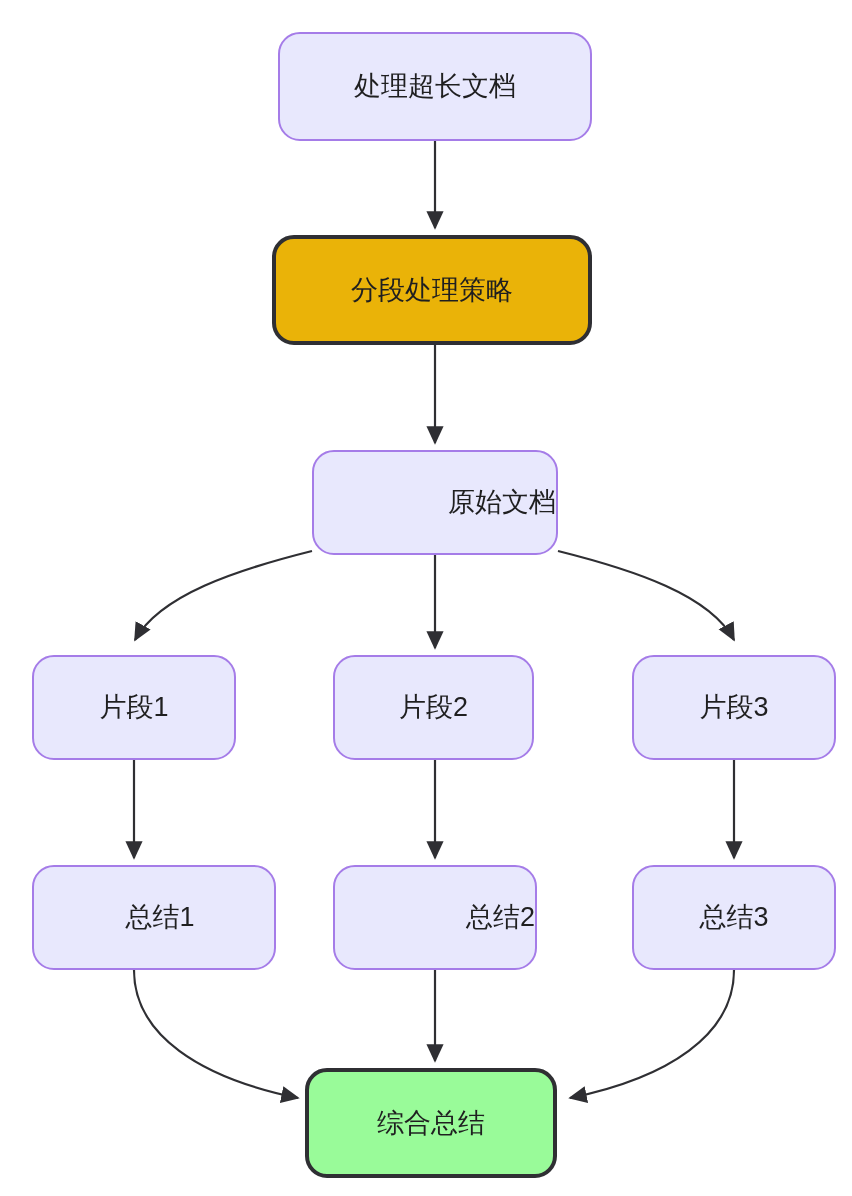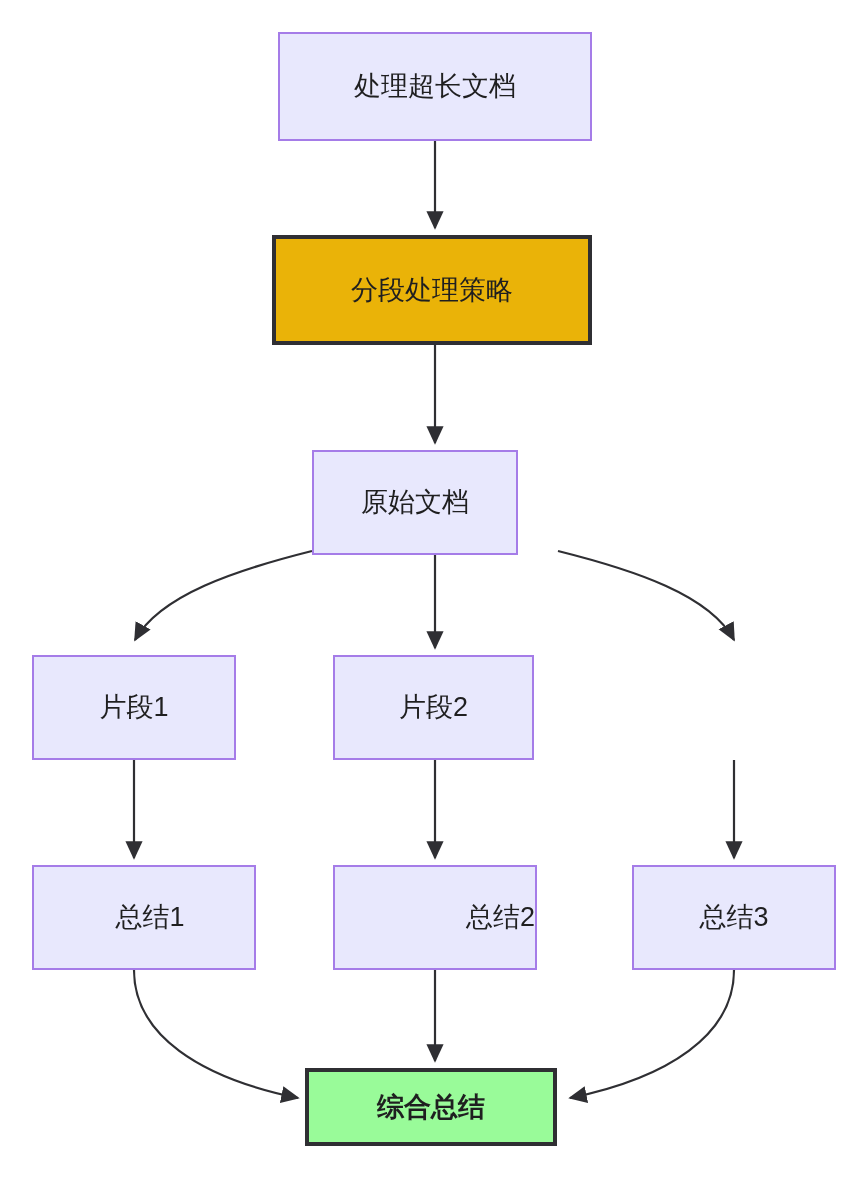--- a/index.html
+++ b/index.html
@@ -28,20 +28,21 @@
   .node {
     position: absolute;
     box-sizing: border-box;
     display: flex;
     align-items: center;
     justify-content: center;
     text-align: center;
     color: #1f1f20;
     line-height: 1.2;
     white-space: nowrap;
+    border-radius: 22px;
   }
   .node-label {
     display: block;
   }
   
   .style-light {
     background: #e8e8fd;
     border: 2px solid #a57ce8;
     font-size: 27px;
   }
@@ -51,28 +52,28 @@
     font-size: 27px;
   }
   .style-green {
     background: #99fb99;
     border: 4px solid #2f2f33;
     font-size: 27px;
   }
   
   #node-root      { left: 278px; top: 32px;   width: 314px; height: 109px; }
   #node-strategy  { left: 272px; top: 235px;  width: 320px; height: 110px; }
-  #node-source    { left: 312px; top: 450px;  width: 206px; height: 105px; }
+  #node-source    { left: 312px; top: 450px;  width: 246px; height: 105px; justify-content: flex-end; }
   #node-chunk-1   { left: 32px;  top: 655px;  width: 204px; height: 105px; }
   #node-chunk-2   { left: 333px; top: 655px;  width: 201px; height: 105px; }
   #node-chunk-3   { left: 632px; top: 655px;  width: 204px; height: 105px; }
-  #node-summary-1 { left: 32px;  top: 865px;  width: 224px; height: 105px; padding-left: 12px; }
+  #node-summary-1 { left: 32px;  top: 865px;  width: 244px; height: 105px; padding-left: 12px; }
   #node-summary-2 { left: 333px; top: 865px;  width: 204px; height: 105px; justify-content: flex-end; }
   #node-summary-3 { left: 632px; top: 865px;  width: 204px; height: 105px; }
-  #node-final     { left: 305px; top: 1068px; width: 252px; height: 78px; font-weight: bold; }
+  #node-final     { left: 305px; top: 1068px; width: 252px; height: 110px; }
 </style>
 </head>
 <body>
 
 <div id="canvas">
 
   <svg id="edge-layer" viewBox="0 0 852 1196" width="852" height="1196" xmlns="http://www.w3.org/2000/svg">
     <defs>
       <marker id="arrowhead" markerWidth="9" markerHeight="9" refX="7.6" refY="4.5" orient="auto" markerUnits="strokeWidth">
         <path d="M0,0.6 L8.4,4.5 L0,8.4 z" fill="#2f2f33"></path>
@@ -118,20 +119,23 @@
   </div>
 
   <div class="node style-light" id="node-chunk-1">
     <span class="node-label">片段1</span>
   </div>
 
   <div class="node style-light" id="node-chunk-2">
     <span class="node-label">片段2</span>
   </div>
 
+  <div class="node style-light" id="node-chunk-3">
+    <span class="node-label">片段3</span>
+  </div>
 
   <div class="node style-light" id="node-summary-1">
     <span class="node-label">总结1</span>
   </div>
 
   <div class="node style-light" id="node-summary-2">
     <span class="node-label">总结2</span>
   </div>
 
   <div class="node style-light" id="node-summary-3">

